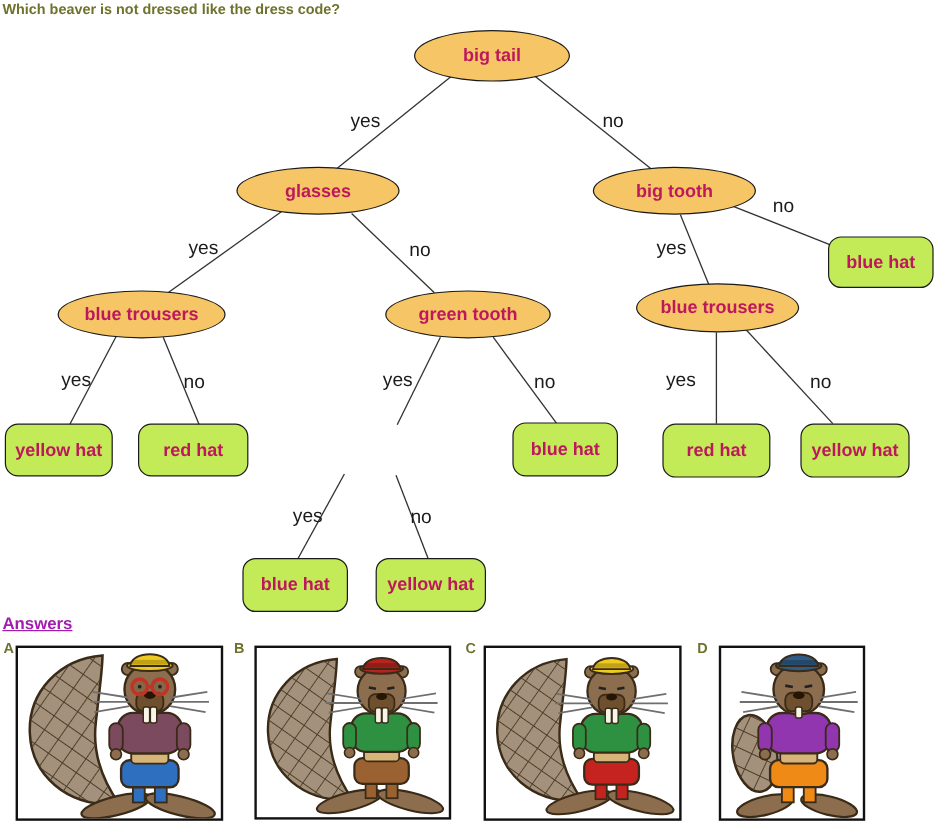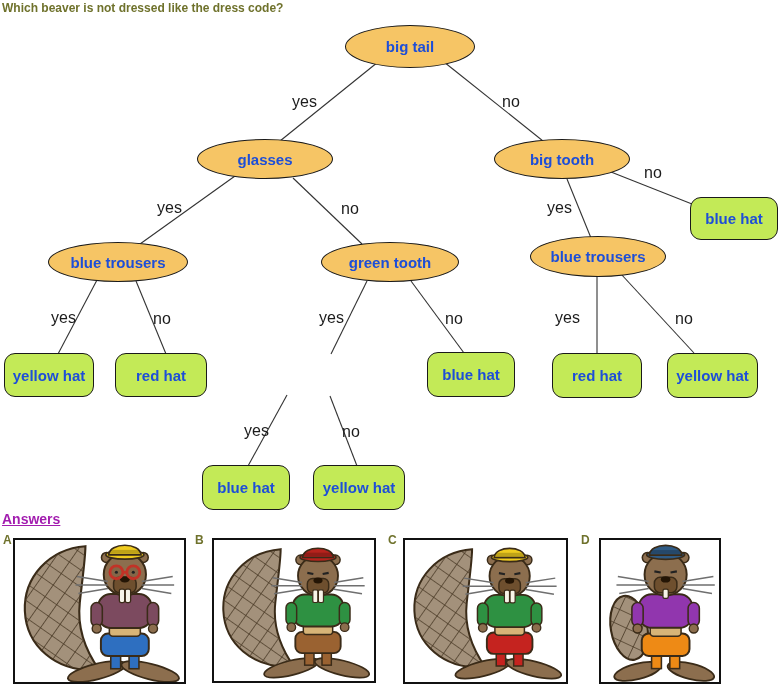--- a/index.html
+++ b/index.html
@@ -2,21 +2,21 @@
 <html><head>
 <meta charset="utf-8">
 <style>
   html,body{margin:0;padding:0;background:#ffffff;}
   .stage{position:relative;width:779px;height:689px;background:#ffffff;overflow:hidden;
          font-family:"Liberation Sans", sans-serif;}
   .title{position:absolute;left:2px;top:1px;font-size:12px;font-weight:bold;color:#6F722C;}
   svg.edges{position:absolute;left:0;top:0;pointer-events:none;}
   .edge-label{position:absolute;font-size:16px;color:#1b1b1b;}
   .node{position:absolute;display:flex;align-items:center;justify-content:center;
-        text-align:left;font-weight:bold;font-size:15px;color:#1d4ed8;box-sizing:border-box;}
+        text-align:left;font-weight:bold;font-size:15px;color:#be185d;box-sizing:border-box;}
   .ellipse{background:#F6C565;border:1.6px solid #1a1a1a;border-radius:50%;}
   .leaf{background:#C3EA57;border:1.6px solid #1a1a1a;border-radius:11px;}
   .two-line{padding:0 30px;line-height:1.12;}
   .answers-heading{position:absolute;left:2px;top:511px;font-size:14px;font-weight:bold;
         color:#a21caf;text-decoration:underline;}
   .opt-label{position:absolute;font-size:12px;font-weight:bold;color:#6F722C;}
   .answer-box{position:absolute;background:#ffffff;border:2px solid #111111;box-sizing:border-box;}
   .beaver{width:100%;height:100%;}
   .beaver svg{display:block;width:100%;height:100%;}
 </style>

